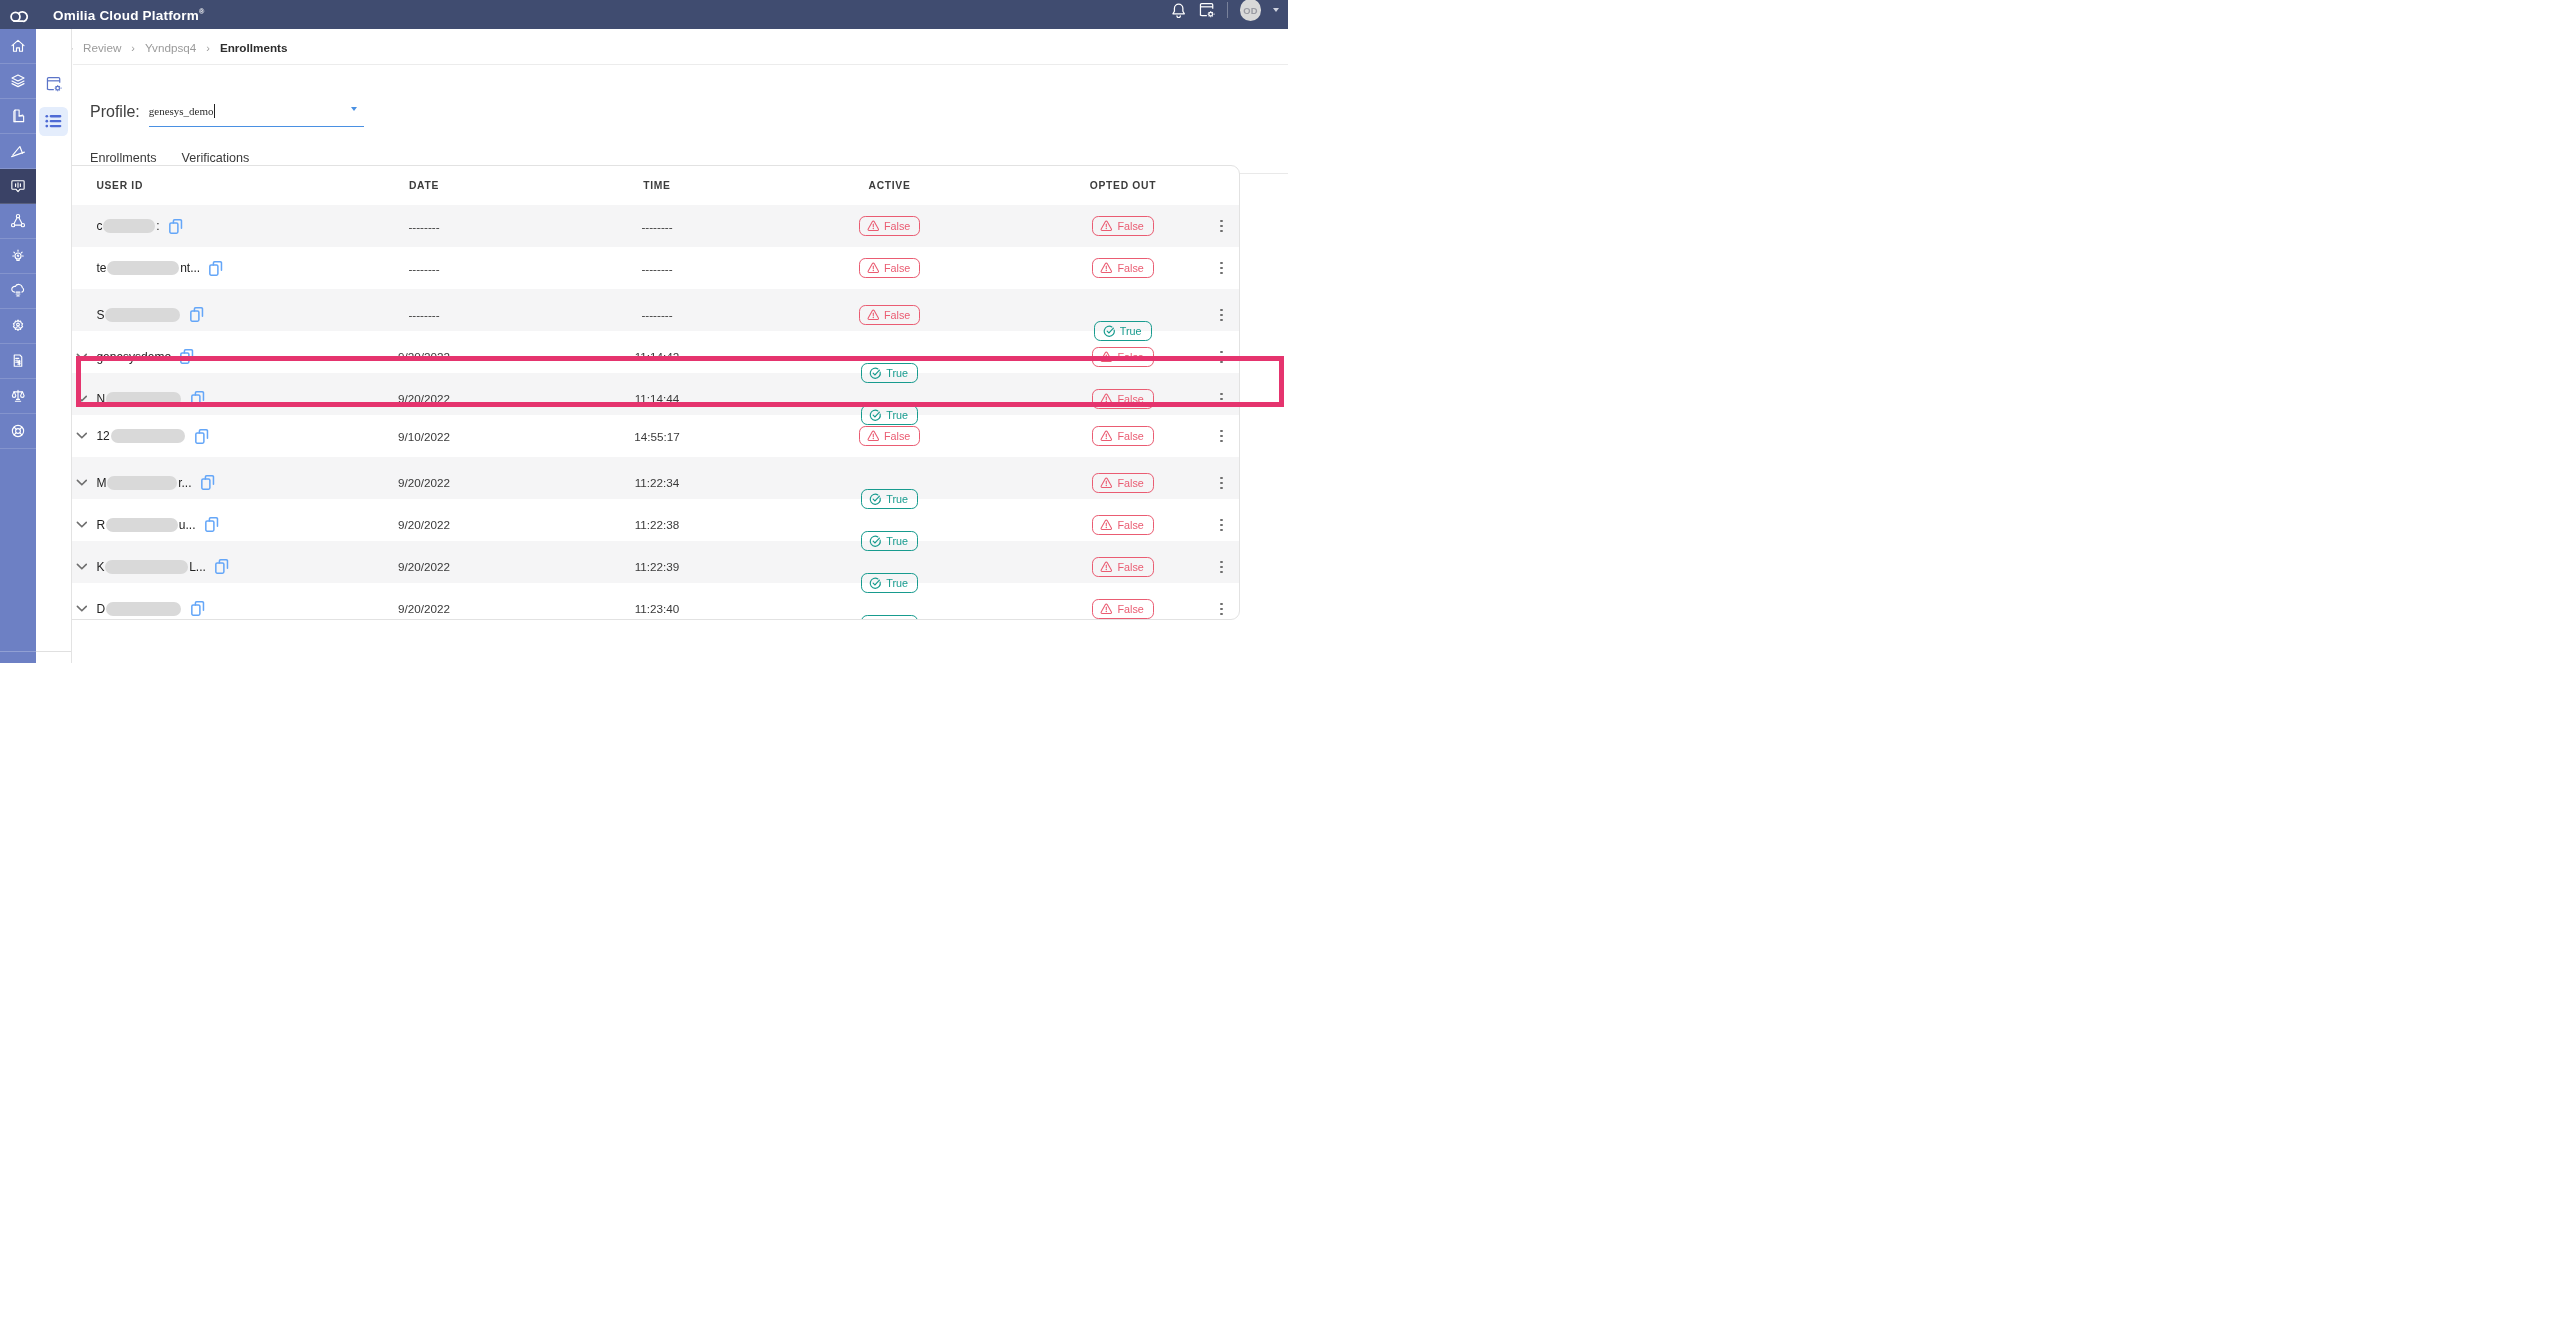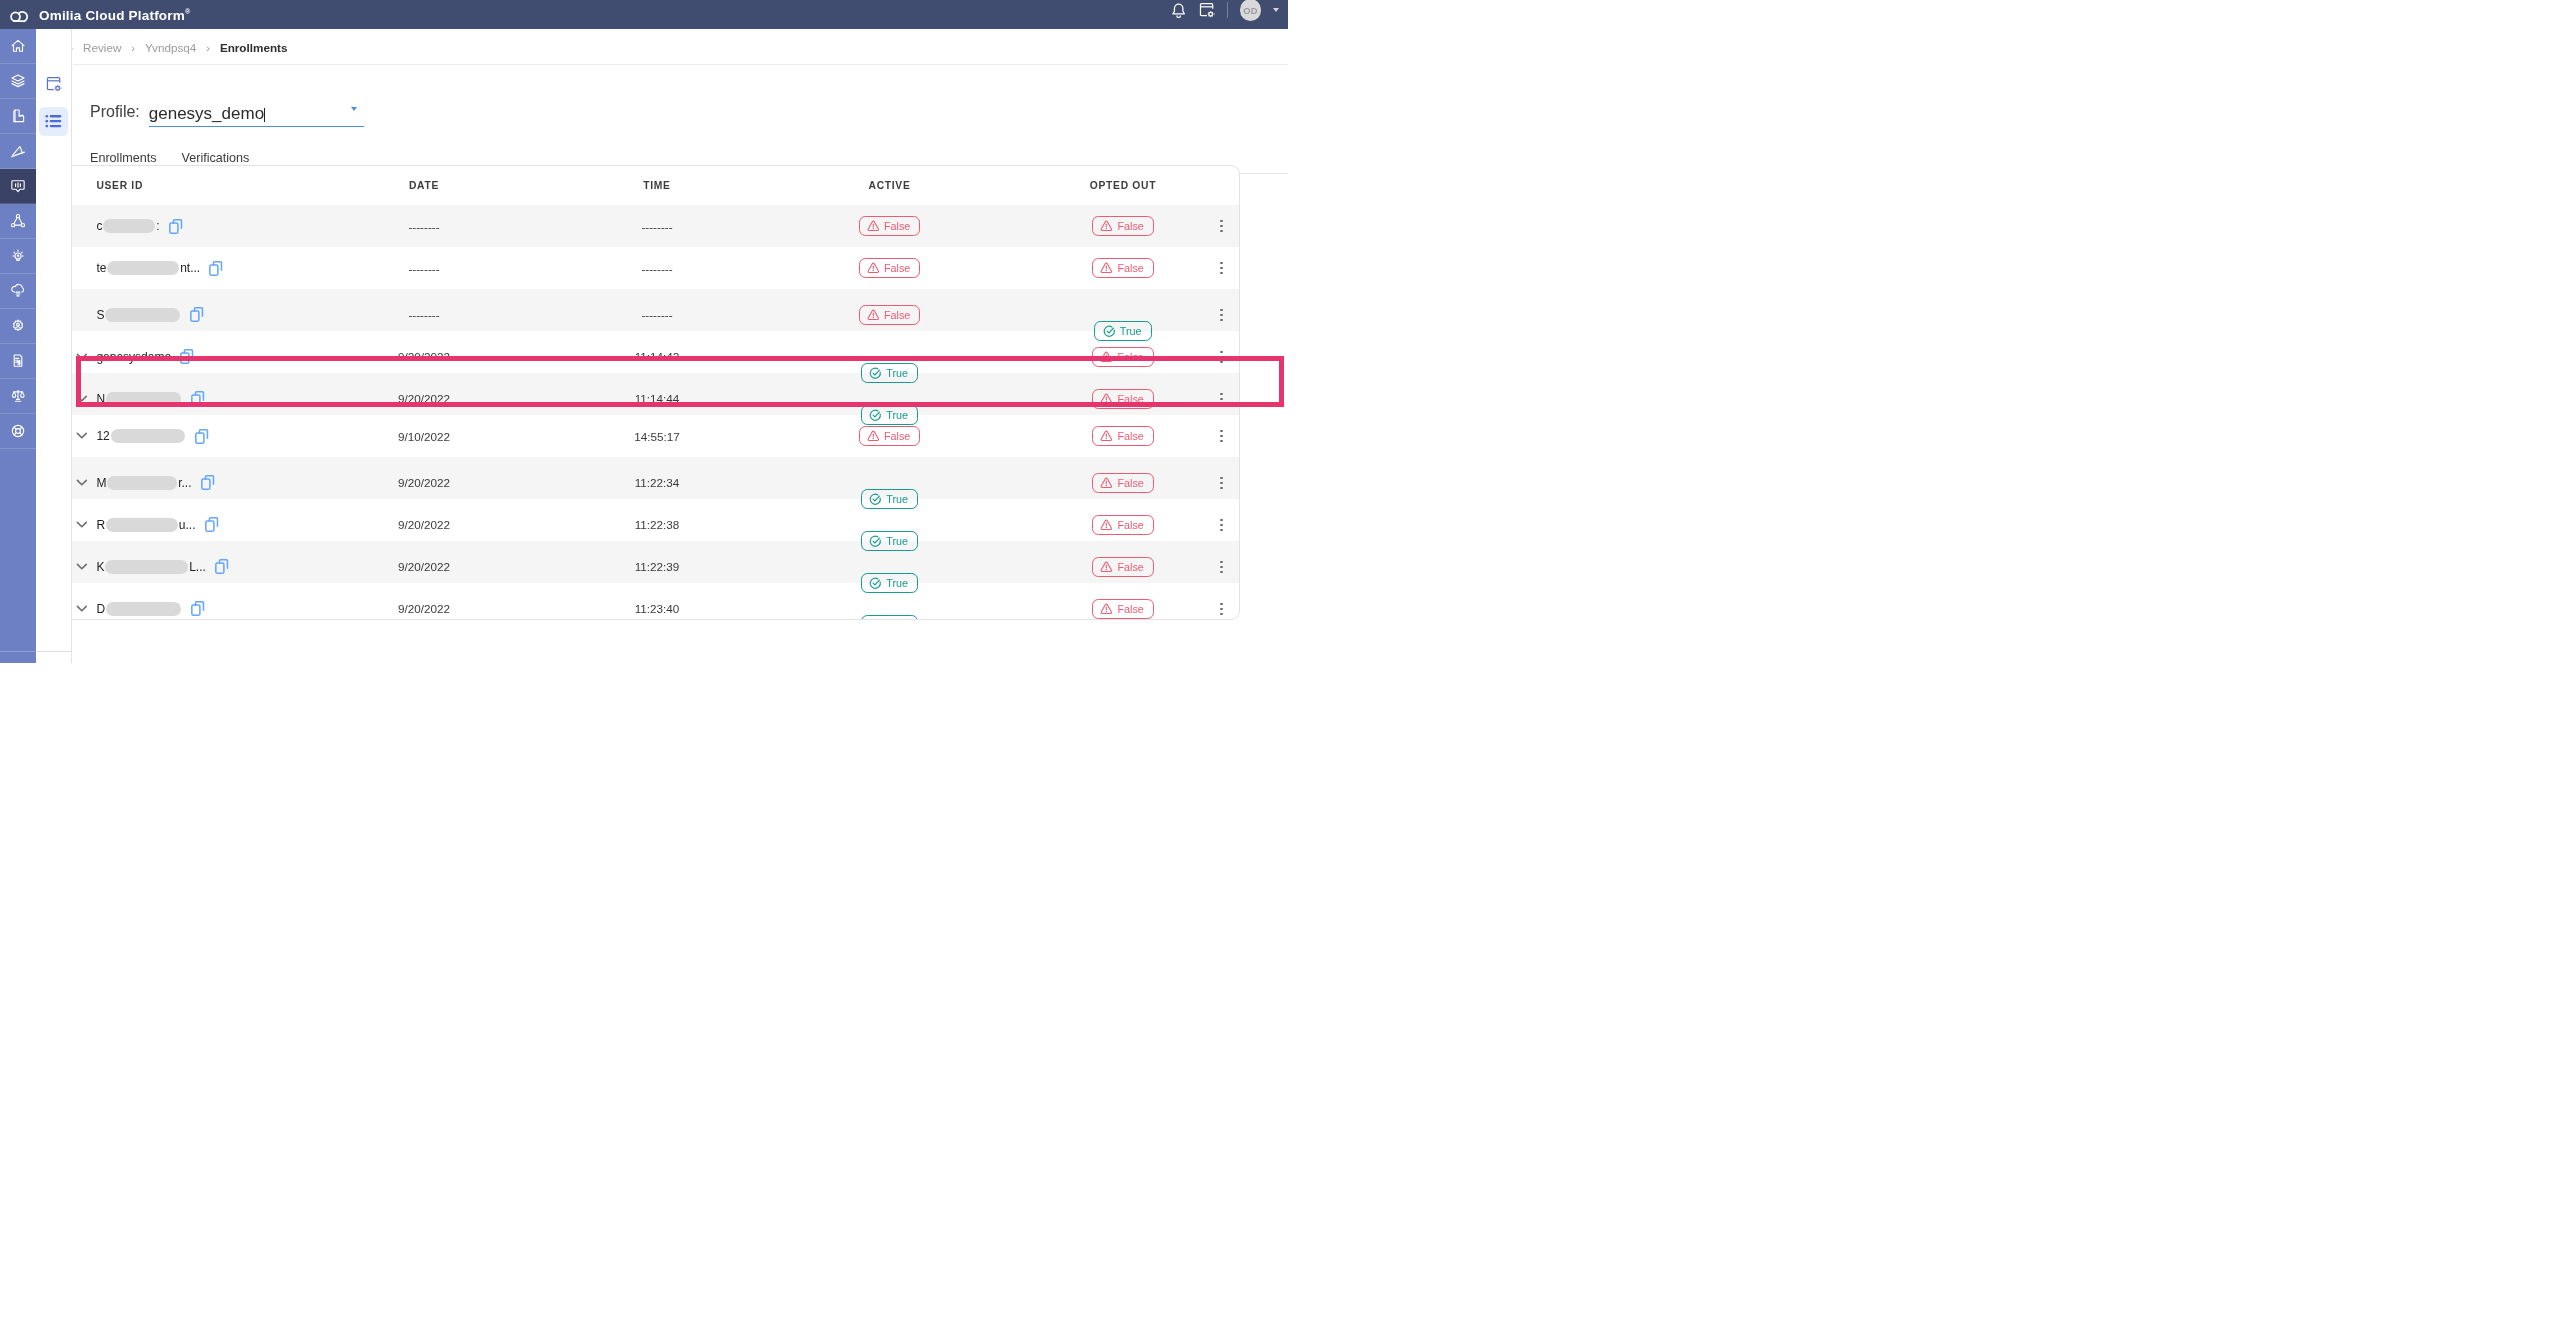--- a/index.html
+++ b/index.html
@@ -6,21 +6,21 @@
   html,body { background:#ffffff; }
   .app {
     position:relative; width:1288px; height:663px; overflow:hidden;
     font-family:"Liberation Sans", sans-serif; background:#ffffff;
   }
   
   .topbar {
     position:absolute; left:0; top:0; width:100%; height:29px;
     background:#404c70; display:flex; align-items:center; color:#fff; z-index:30;
   }
-  .logo-wrap { display:flex; align-items:center; gap:8px; padding-left:8px; }
+  .logo-wrap { display:flex; align-items:center; gap:22px; padding-left:8px; }
   .logo-title { font-size:13.5px; font-weight:bold; letter-spacing:0.2px; }
   .logo-reg { font-size:7.2px; vertical-align:super; font-weight:bold; }
   .topbar-right { position:absolute; right:9px; top:0; height:20px; display:flex; align-items:center; gap:11.7px; }
   .tb-icon { display:flex; align-items:center; justify-content:center; cursor:pointer; }
   .tb-divider { width:0.9px; height:16px; background:rgba(255,255,255,.3); }
   .avatar {
     width:21.5px; height:21.5px; border-radius:50%; background:#d8d8d8;
     display:flex; align-items:center; justify-content:center;
     color:#9a9ba3; font-size:9.4px; font-weight:bold; letter-spacing:0.3px;
   }
@@ -50,21 +50,21 @@
     gap:10px; font-size:11.7px; color:#9b9b9b;
   }
   .crumb { cursor:pointer;text-align:right; }
   .crumb-sep { color:#9b9b9b; font-size:10.8px; }
   .crumb-current { color:#2d2d2d; font-weight:bold; cursor:default; }
   .breadcrumb-line { position:absolute; left:37px; right:0; top:35px; border-top:0.9px solid #ececec; }
   
   .profile-row { position:absolute; left:54px; top:66px; display:flex; align-items:flex-start; }
   .profile-label { font-size:16px; color:#404040; margin-top:8px; }
   .profile-input { position:relative; margin-left:9px; width:215px; height:32px; cursor:text; }
-  .profile-value { position:absolute; left:0; top:9px; font-size:17px; color:#2b2b2b; white-space:pre; }
+  .profile-value { position:absolute; left:0; top:9px; font-size:11px; color:#2b2b2b; white-space:pre;font-family:Liberation Serif, serif; }
   .text-cursor { display:inline-block; width:0.9px; height:13.5px; background:#222; vertical-align:-2.7px; animation:blink 1s steps(1) infinite; }
   @keyframes blink { 50% { opacity:0; } }
   .profile-underline { position:absolute; left:0; right:0; bottom:0; border-bottom:1.8px solid #4a90e2; }
   .select-caret { position:absolute; right:7.2px; top:11.7px; width:0; height:0;
     border-left:3.6px solid transparent; border-right:3.6px solid transparent; border-top:4.5px solid #4a90e2; }
   
   .tabs { position:absolute; left:36px; right:0; top:118px; height:27px; border-bottom:0.9px solid #e9e9e9; display:flex; padding-left:10px; }
   .tab { position:relative; font-size:12.6px; color:#3a3a3a; padding:3.6px 8px 0 8px; margin-right:9px; cursor:pointer; }
   .tab.active::after { content:""; position:absolute; left:0; right:0; bottom:-1.8px; height:2.7px; background:#4a90e2; border-radius:1.8px; }
   

